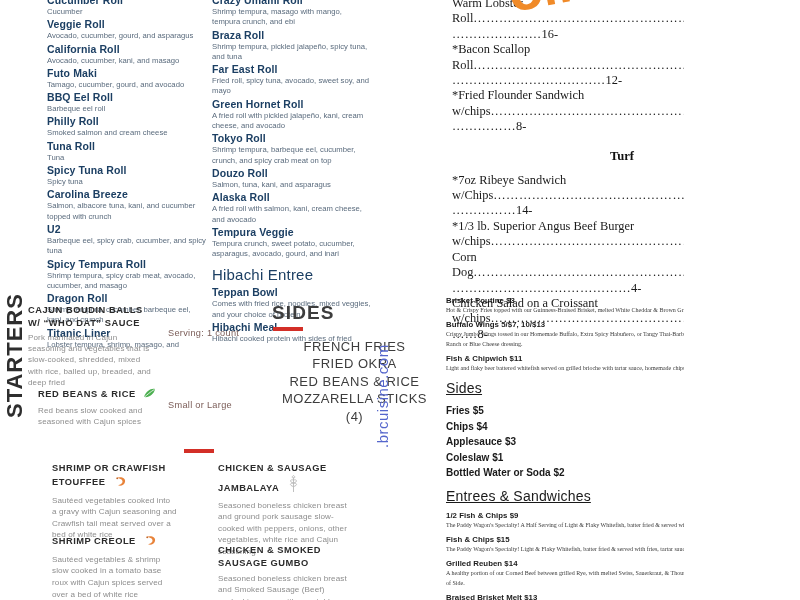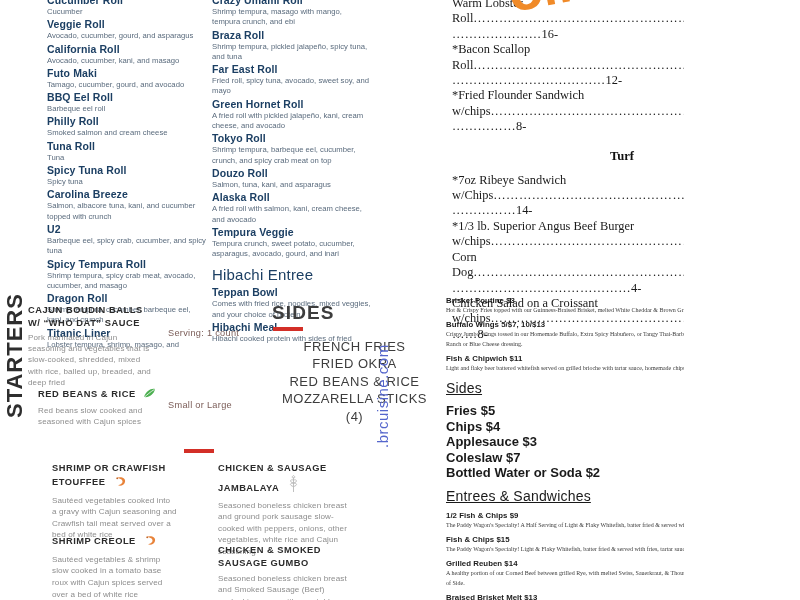--- a/index.html
+++ b/index.html
@@ -107,21 +107,21 @@
     font-size: 6.0px; color: #3a3a3a; line-height: 9.6px;
     font-family: "Liberation Serif", serif;
   }
   .pw-block { margin-bottom: 4.5px; }
   .pw-head {
     font-size: 14px; color: #1a1a1a; font-weight: normal;
     text-decoration: underline; line-height: 19px;
     margin: 6px 0 5px 0; letter-spacing: .2px;
   }
   .pw-side {
-    font-size: 13px; font-weight: bold; color: #1a1a1a; line-height: 15.5px;
+    font-size: 10px; font-weight: bold; color: #1a1a1a; line-height: 15.5px;
   }
 
   
   .wm-orange {
     position: absolute; left: 505px; top: -24px;
     font-size: 40px; font-weight: bold; color: #f08a28;
     transform: rotate(-11deg); transform-origin: left top;
     white-space: nowrap; letter-spacing: -.5px; pointer-events: none;
     font-family: "DejaVu Sans", sans-serif;
   }
@@ -348,21 +348,21 @@
     </div>
     <div class="pw-block">
       <div class="pw-name">Fish &amp; Chipwich $11</div>
       <div class="pw-desc">Light and flaky beer battered whitefish served on grilled brioche with tartar sauce, homemade chips &amp; coleslaw.</div>
     </div>
 
     <div class="pw-head">Sides</div>
     <div class="pw-side">Fries $5</div>
     <div class="pw-side">Chips $4</div>
     <div class="pw-side">Applesauce $3</div>
-    <div class="pw-side">Coleslaw $7</div>
+    <div class="pw-side">Coleslaw $1</div>
     <div class="pw-side">Bottled Water or Soda $2</div>
 
     <div class="pw-head">Entrees &amp; Sandwiches</div>
     <div class="pw-block">
       <div class="pw-name">1/2 Fish &amp; Chips $9</div>
       <div class="pw-desc">The Paddy Wagon's Specialty! A Half Serving of Light &amp; Flaky Whitefish, batter fried &amp; served with fries, tartar sauce, and malt vinegar.</div>
     </div>
     <div class="pw-block">
       <div class="pw-name">Fish &amp; Chips $15</div>
       <div class="pw-desc">The Paddy Wagon's Specialty! Light &amp; Flaky Whitefish, batter fried &amp; served with fries, tartar sauce, and malt vinegar.</div>

